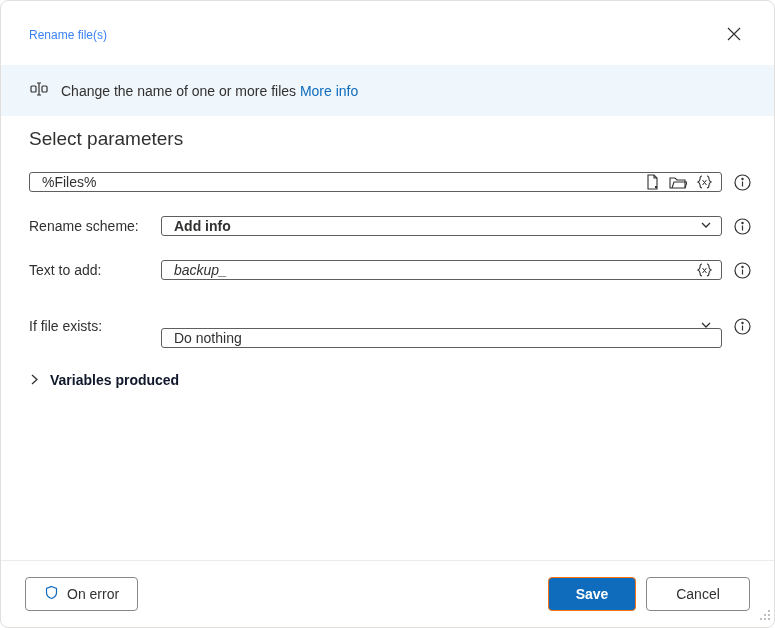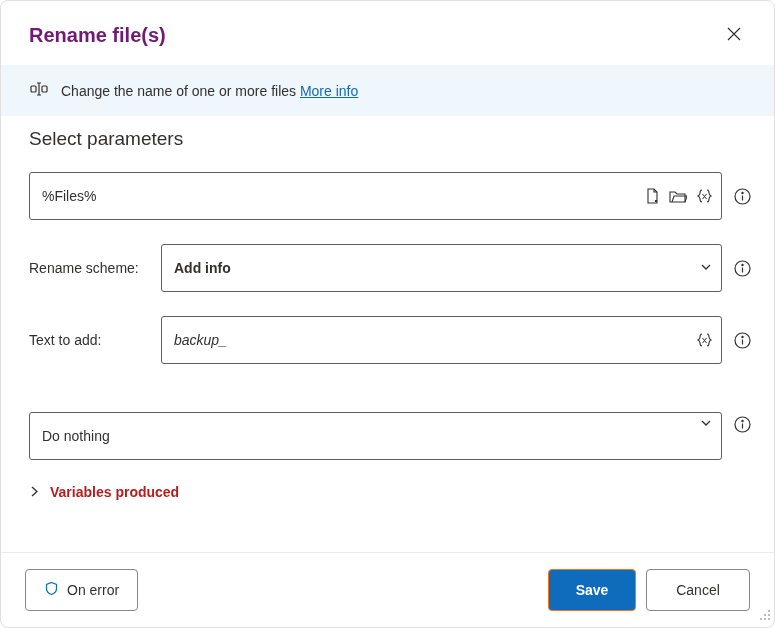--- a/index.html
+++ b/index.html
@@ -22,23 +22,23 @@
       position: relative;
       background: #fff;
     }
     .dialog-header {
       display: flex;
       align-items: center;
       justify-content: space-between;
       padding: 18px 24px 14px 28px;
     }
     .dialog-title {
-      font-size: 20px;
-      font-weight: 700;
-      color: #701a75;
+      font-size: 12px;
+      font-weight: 400;
+      color: #3b82f6;
     }
     .close-btn {
       width: 32px;
       height: 32px;
       display: flex;
       align-items: center;
       justify-content: center;
       cursor: pointer;
       color: #323130;
       border: none;
@@ -50,21 +50,20 @@
       align-items: center;
       padding: 14px 28px;
       gap: 12px;
     }
     .info-banner-text {
       font-size: 14px;
       color: #323130;
     }
     .more-info-link {
       color: #0f6cbd;
-      text-decoration: underline;
       cursor: pointer;
       margin-top: 20px;
     }
     .body-section {
       flex: 1;
       padding: 12px 22px 8px 28px;
       overflow-y: auto;
     }
     .section-title {
       font-size: 19px;
@@ -83,21 +82,21 @@
       font-size: 14px;
       color: #323130;
       flex-shrink: 0;
     }
     .input-wrap {
       flex: 1;
       position: relative;
     }
     .text-input, .select-input {
       width: 100%;
-      height: 48px;
+      height: 20px;
       border: 1px solid #605e5c;
       border-radius: 3px;
       padding: 0 12px;
       font-size: 14px;
       font-family: inherit;
       color: #323130;
       background: #fff;
       display: flex;
       align-items: center;
     }
@@ -150,39 +149,39 @@
       gap: 10px;
       margin-top: 2px;
     }
     .vars-chevron {
       cursor: pointer;
       color: #323130;
     }
     .vars-label {
       font-size: 14px;
       font-weight: 600;
-      color: #b91c1c;
+      color: #0f172a;
     }
     .var-badge {
       background: #e8f1fb;
       color: #0f6cbd;
       padding: 4px 12px;
       border-radius: 12px;
       font-size: 14px;
       cursor: pointer;
     }
     .footer {
       border-top: 1px solid #edebe9;
       padding: 16px 24px;
       display: flex;
       justify-content: space-between;
       align-items: center;
     }
     .btn {
-      height: 42px;
+      height: 34px;
       border-radius: 4px;
       padding: 0 18px;
       font-size: 14px;
       font-family: inherit;
       cursor: pointer;
       display: inline-flex;
       align-items: center;
       gap: 8px;
       min-width: 88px;
       justify-content: center;
@@ -313,20 +312,21 @@
         <svg width="17" height="17" viewBox="0 0 17 17" fill="none" stroke="currentColor" stroke-width="1.2">
             <circle cx="8.5" cy="8.5" r="7.5"></circle>
             <circle cx="8.5" cy="5" r="0.6" fill="currentColor"></circle>
             <path d="M8.5 7.5v5"></path>
           </svg>
       </span>
     </div>
 
 
     <div class="form-row">
+      <div class="form-label">If file exists:</div>
       <div class="input-wrap">
         <div class="select-input select-input-normal">
           <span>Do nothing</span>
         </div>
         <span class="chevron-down">
           <svg width="12" height="12" viewBox="0 0 12 12">
               <path d="M2 4l4 4 4-4" stroke="currentColor" stroke-width="1.3" fill="none"></path>
             </svg>
         </span>
       </div>

